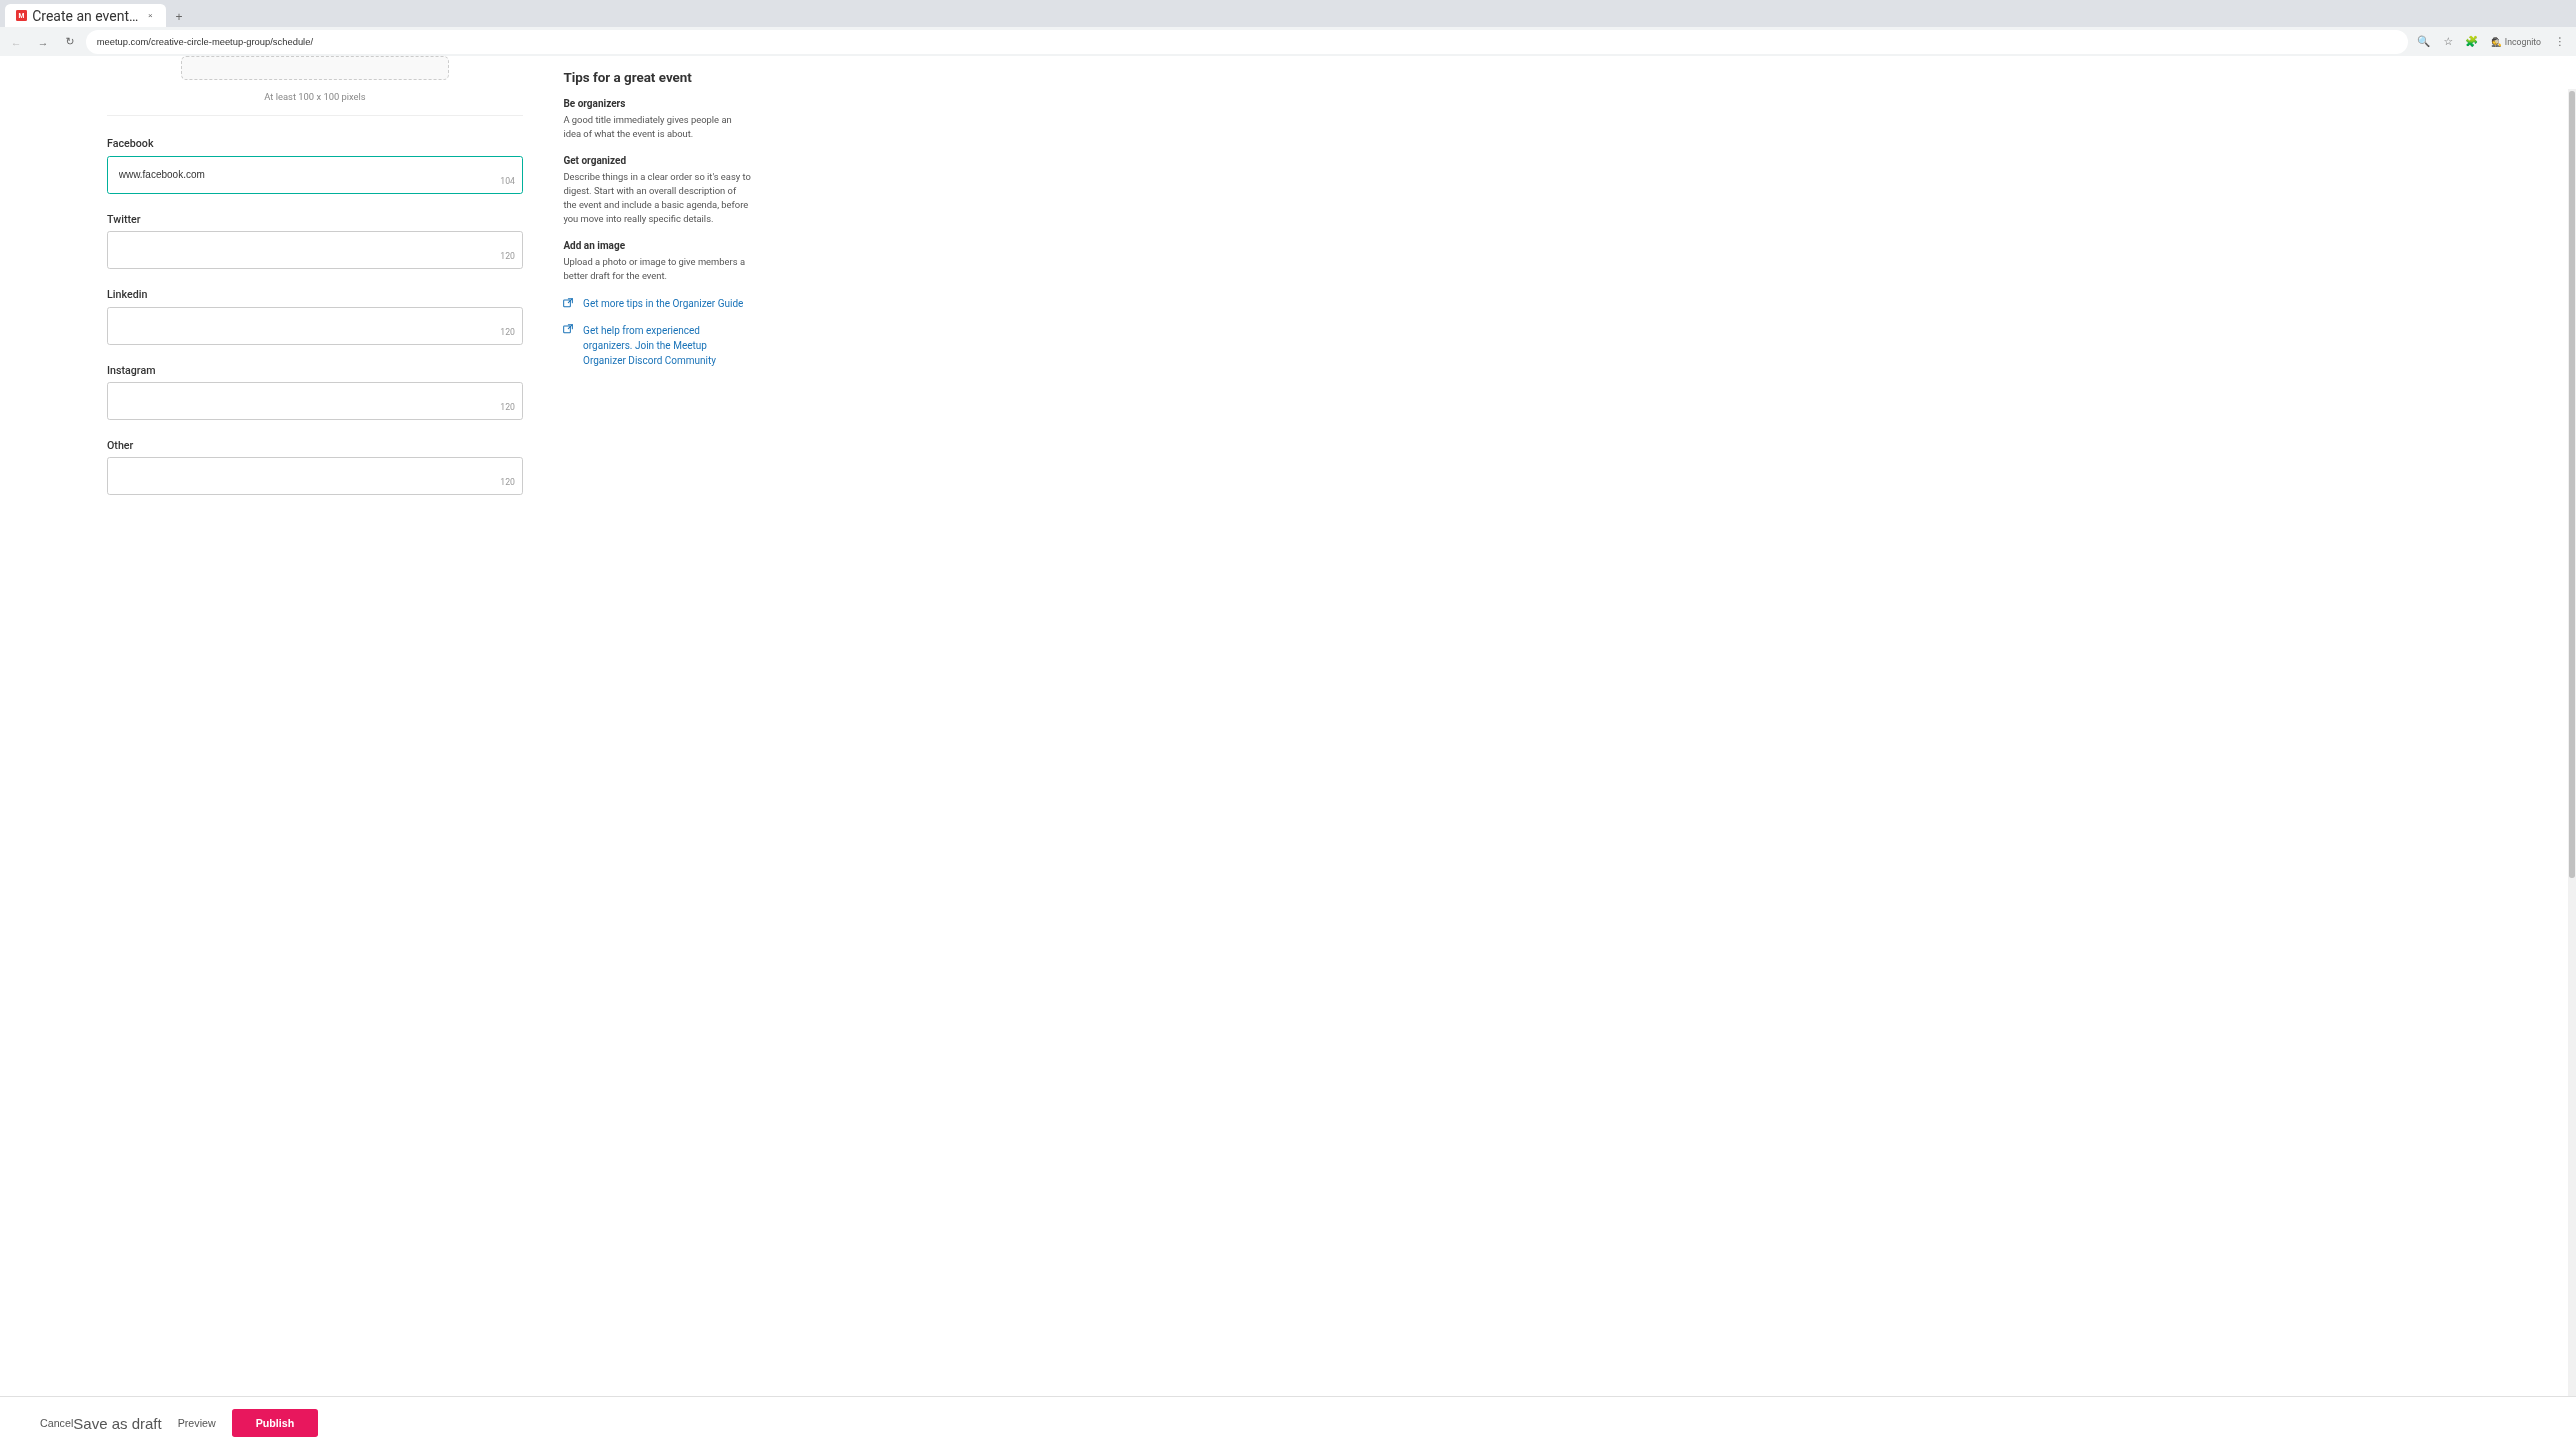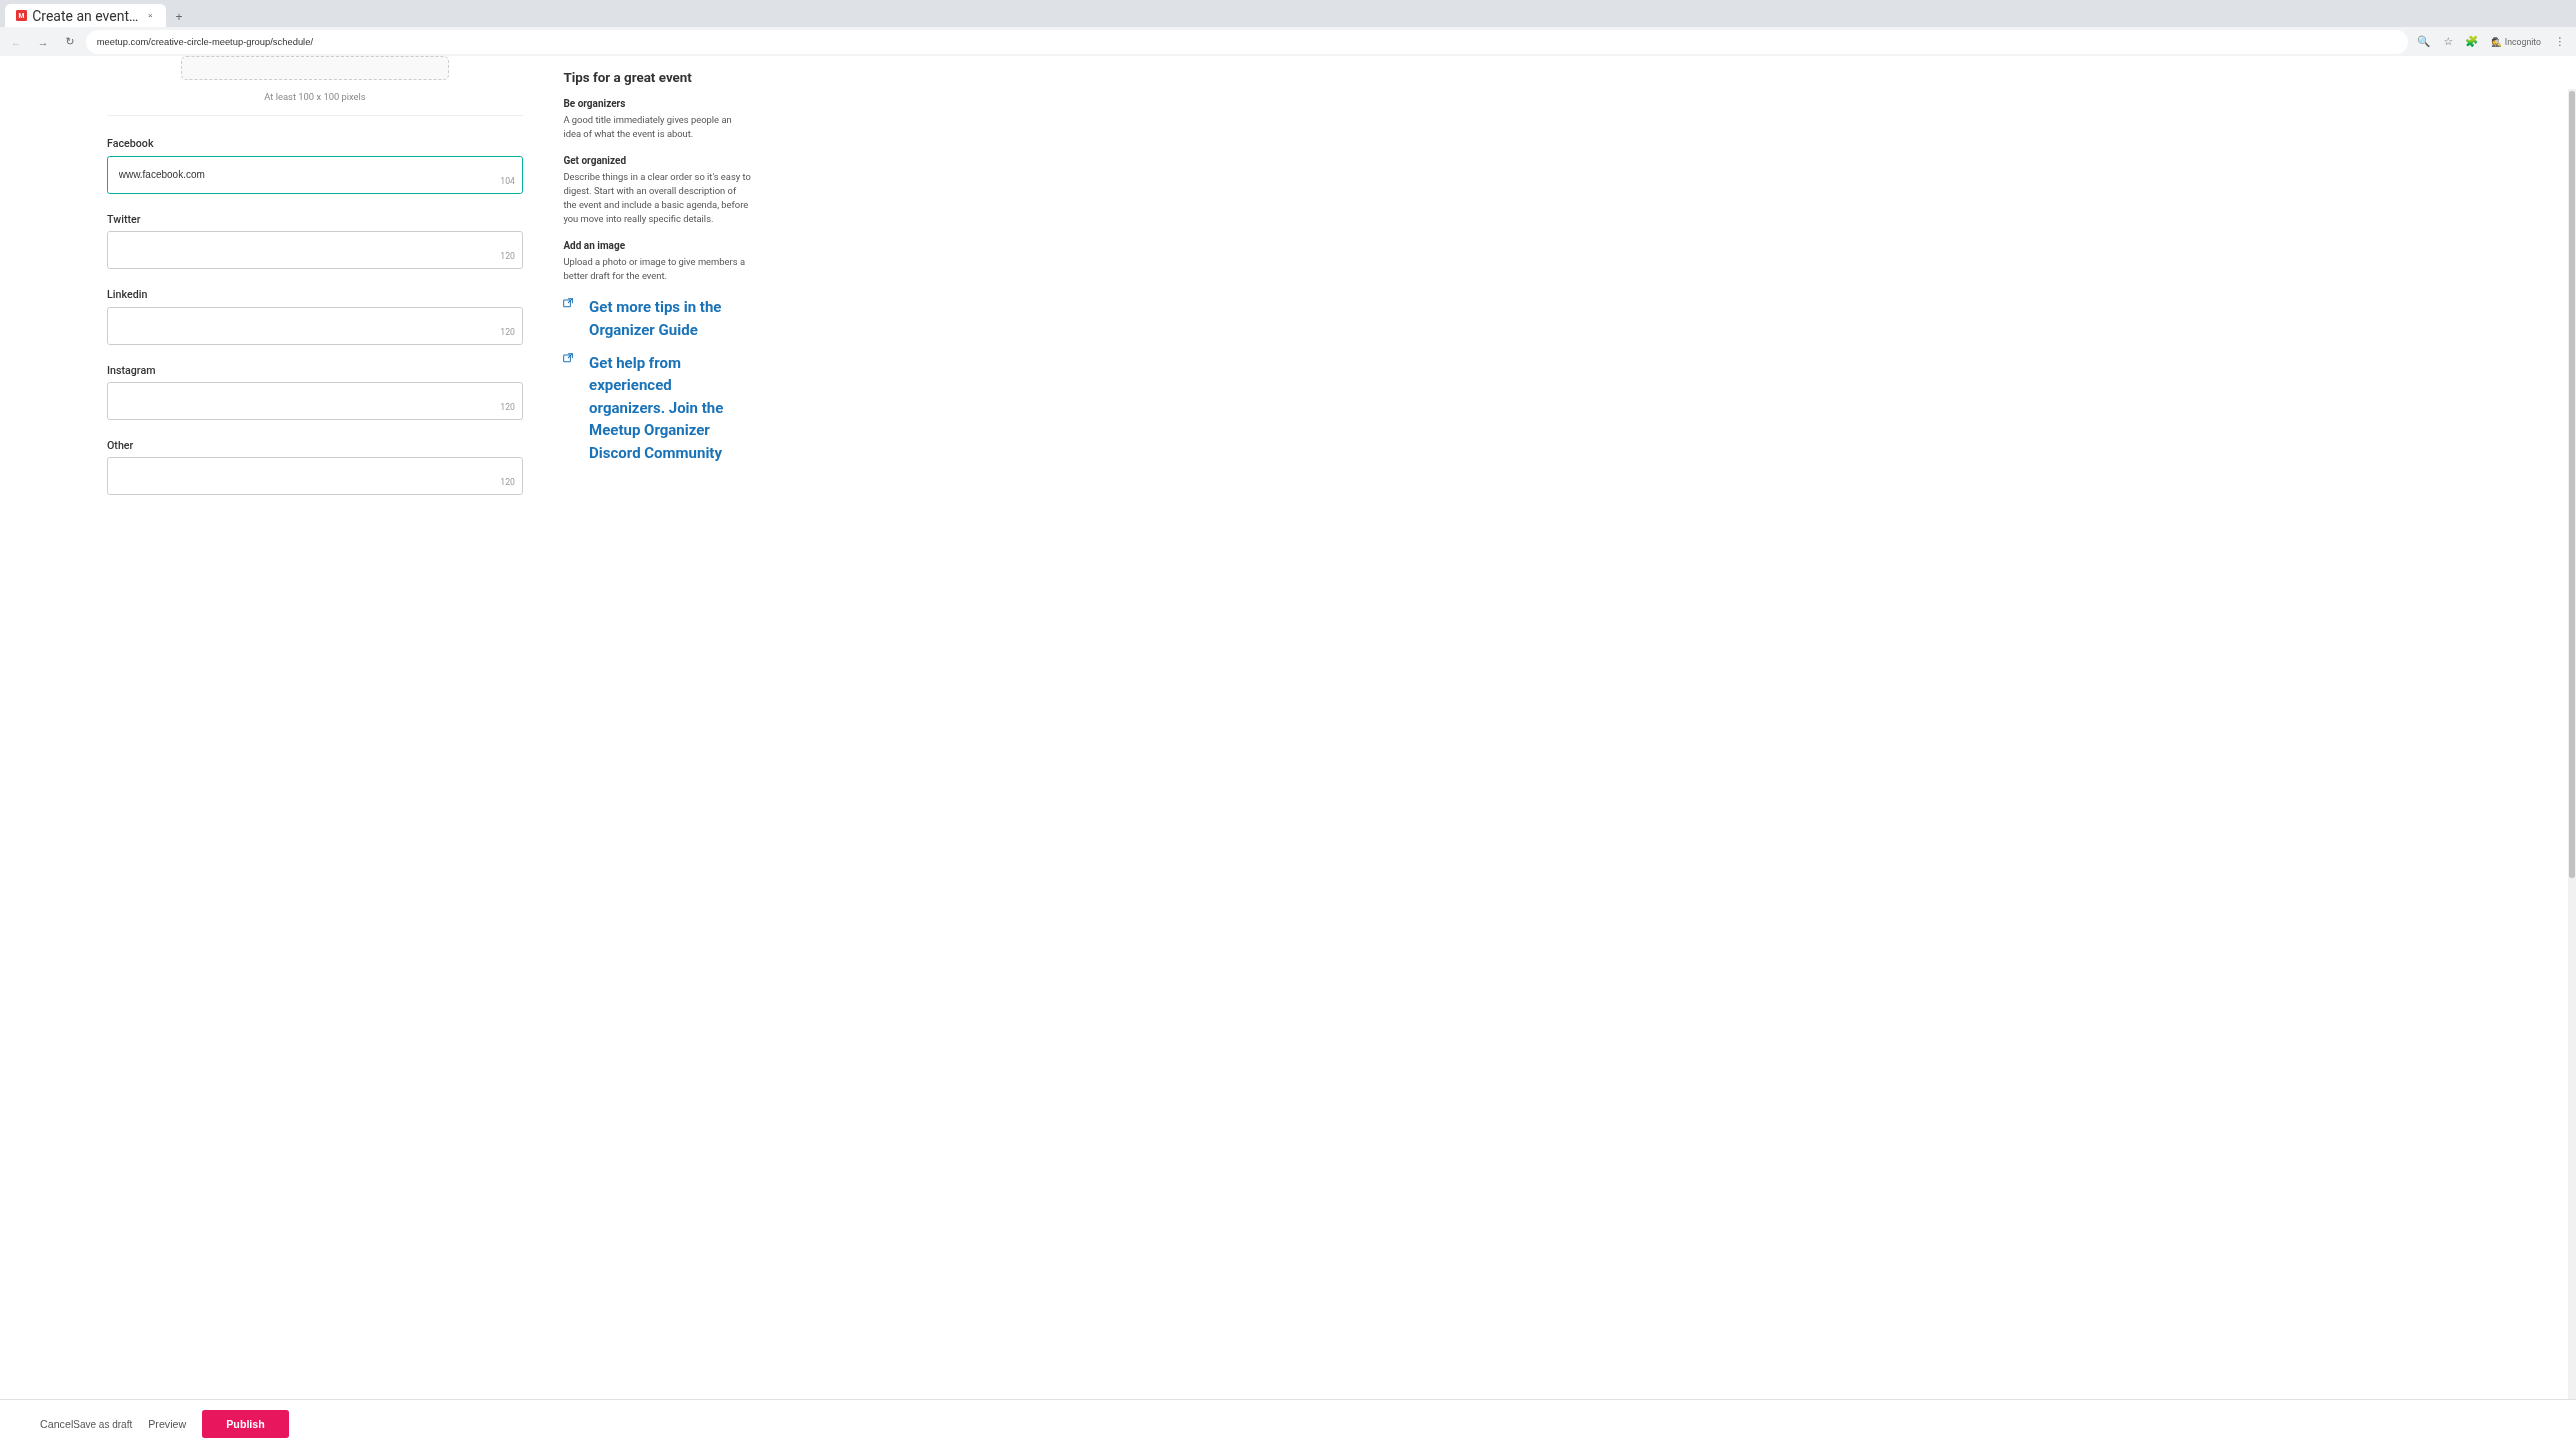--- a/index.html
+++ b/index.html
@@ -269,27 +269,26 @@
 
     .tip-text {
       font-size: 9.4px;
       color: #555;
       line-height: 1.5;
     }
 
     .tip-link {
       display: flex;
       align-items: flex-start;
-      gap: 15px;
+      gap: 9px;
       color: #1a73b8;
-      font-size: 15px;
+      font-size: 10px;
       text-decoration: none;
       margin-bottom: 10.7px;
       line-height: 1.5;
-      font-weight: bold;
     }
 
     .tip-link-icon {
       flex-shrink: 0;
       margin-top: 1.3px;
       color: #1a73b8;
       font-size: 9.4px;
     }
 
     
@@ -319,21 +318,21 @@
     .right-actions {
       display: flex;
       align-items: center;
       gap: 16px;
     }
 
     .save-draft-btn {
       background: transparent;
       border: none;
       color: #555;
-      font-size: 10px;
+      font-size: 15px;
       cursor: pointer;
       padding: 6.7px 0;
     }
 
     .preview-btn {
       background: transparent;
       border: none;
       color: #555;
       font-size: 10.7px;
       cursor: pointer;

